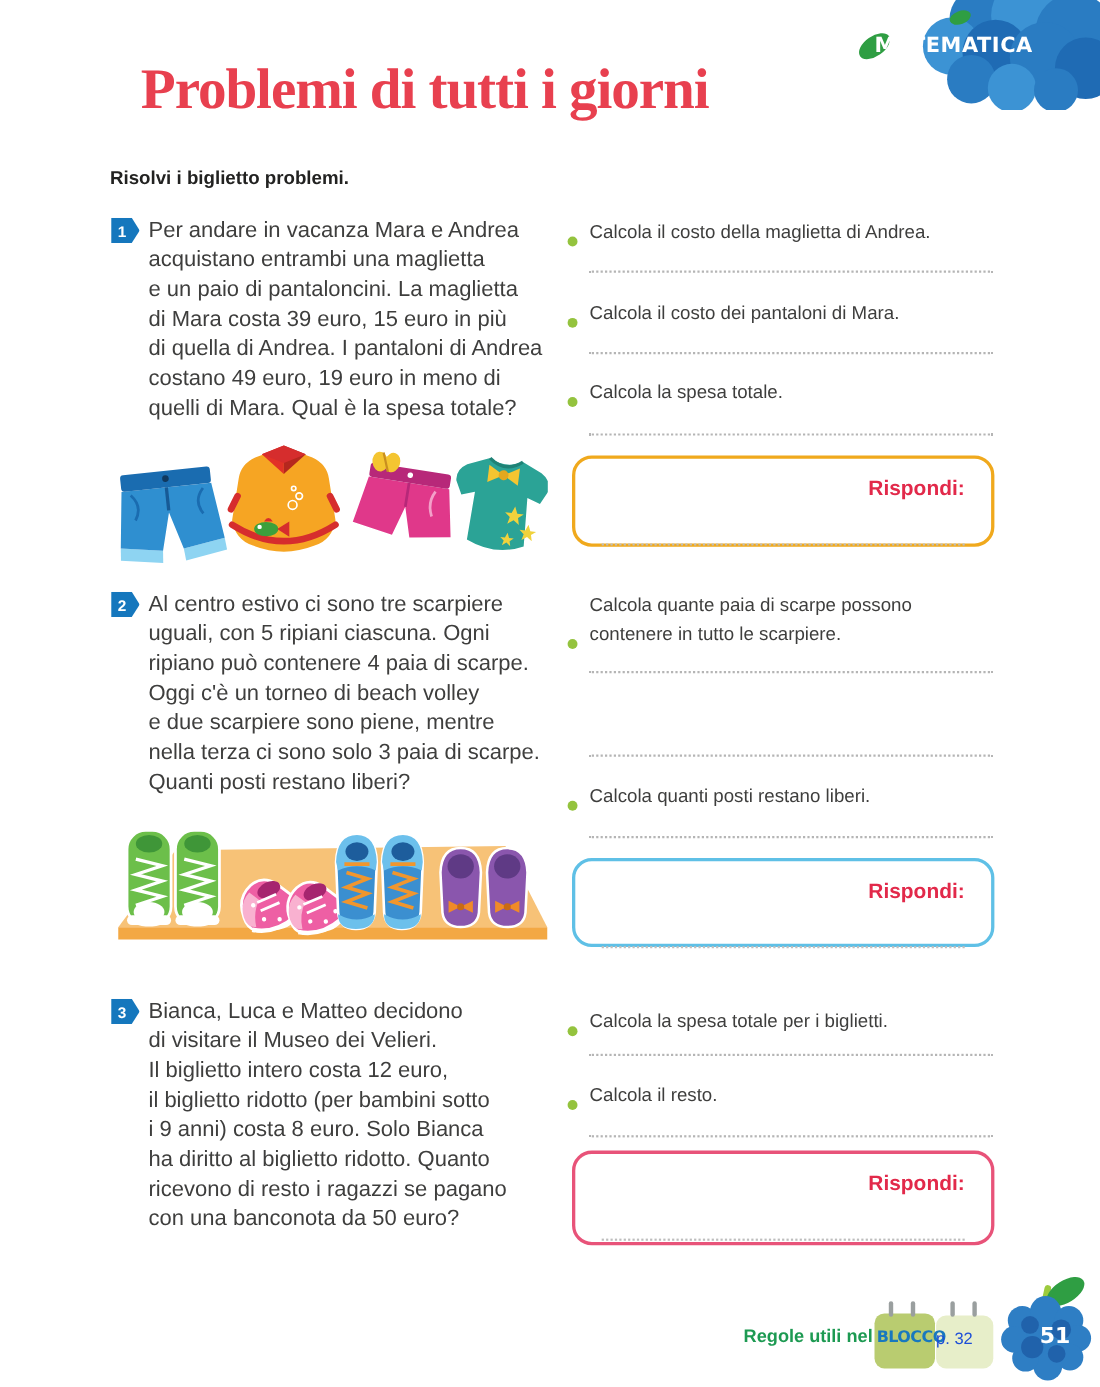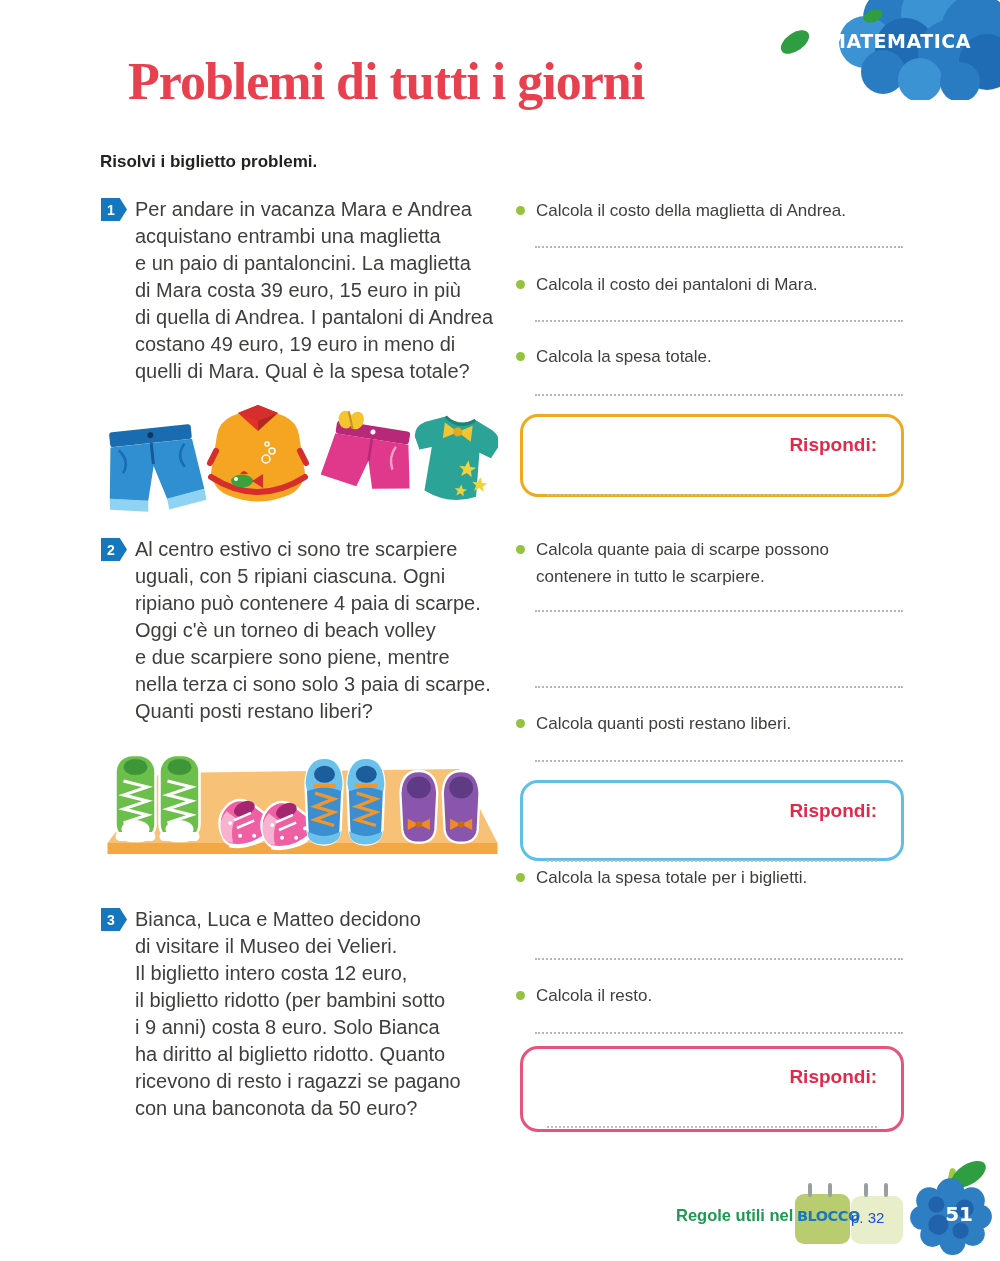--- a/index.html
+++ b/index.html
@@ -3,36 +3,36 @@
 <meta charset="utf-8">
 <style>
   * { margin:0; padding:0; box-sizing:border-box; }
   body { background:#ffffff; font-family:"Liberation Sans", sans-serif; }
   .page { position:relative; width:1000px; height:1261px; background:#ffffff; overflow:hidden; margin:0 auto; }
 
   
   .subject-badge { position:absolute; top:0; right:0; width:235px; height:100px; }
   .subject-badge svg { position:absolute; top:0; left:0; }
   .subject-label { position:absolute; left:30px; top:30px; font-family:"DejaVu Sans", sans-serif;
-                   font-size:19px; font-weight:bold; color:#ffffff; letter-spacing:.5px;margin-left:32px; }
+                   font-size:19px; font-weight:bold; color:#ffffff; letter-spacing:.5px; }
   .title { position:absolute; left:128px; top:52px; font-family:Liberation Serif, serif;
            font-size:52px; font-weight:800; color:#e8404f; letter-spacing:-1px; white-space:nowrap; }
   .intro { position:absolute; left:100px; top:152px; font-size:17px; font-weight:700; color:#222221; }
 
   
   .problem { position:absolute; left:101px; width:402px; display:flex; gap:8px; }
   .num-badge { flex-shrink:0; width:26px; height:23px; margin-top:2px; background:#1577bd; color:#fff;
                font-size:14px; font-weight:bold; display:flex; align-items:center; justify-content:center;
                padding-right:6px; clip-path:polygon(0 0,72% 0,100% 50%,72% 100%,0 100%); }
   .ptext { font-size:20px; line-height:27px; color:#3e3e3d; white-space:pre-line; width:378px; }
 
   .illus { position:absolute; }
 
   
-  .task { position:absolute; left:516px; width:392px; display:flex; gap:11px; }
+  .task { position:absolute; left:516px; width:392px; display:flex; gap:11px;align-items:flex-end; }
   .dot { flex-shrink:0; width:9px; height:9px; border-radius:50%; background:#94c33e; margin-top:9px; }
   .task-label { font-size:17px; line-height:27px; color:#3e3e3d; white-space:pre-line; }
   .dotline { position:absolute; left:535px; width:368px; height:0; border-bottom:2px dotted #b5b5b5; }
 
   
   .answer-box { position:absolute; left:520px; width:384px; border-radius:18px; background:#fff;
                 padding:17px 24px 14px 24px; }
   .box-orange { border:3px solid #f0a91d; height:83px; }
   .box-blue   { border:3px solid #5fc0e6; height:81px; }
   .box-pink   { border:3px solid #e85379; height:86px; }
@@ -303,21 +303,21 @@
     <div class="ptext">Bianca, Luca e Matteo decidono
 di visitare il Museo dei Velieri.
 Il biglietto intero costa 12 euro,
 il biglietto ridotto (per bambini sotto
 i 9 anni) costa 8 euro. Solo Bianca
 ha diritto al biglietto ridotto. Quanto
 ricevono di resto i ragazzi se pagano
 con una banconota da 50 euro?</div>
   </div>
 
-  <div class="task" style="top:864px">
+  <div class="task" style="top:915px">
     <span class="dot"></span>
     <span class="task-label">Calcola la spesa totale per i biglietti.</span>
   </div>
   <div class="dotline" style="top:958px"></div>
 
   <div class="task" style="top:982px">
     <span class="dot"></span>
     <span class="task-label">Calcola il resto.</span>
   </div>
   <div class="dotline" style="top:1032px"></div>

